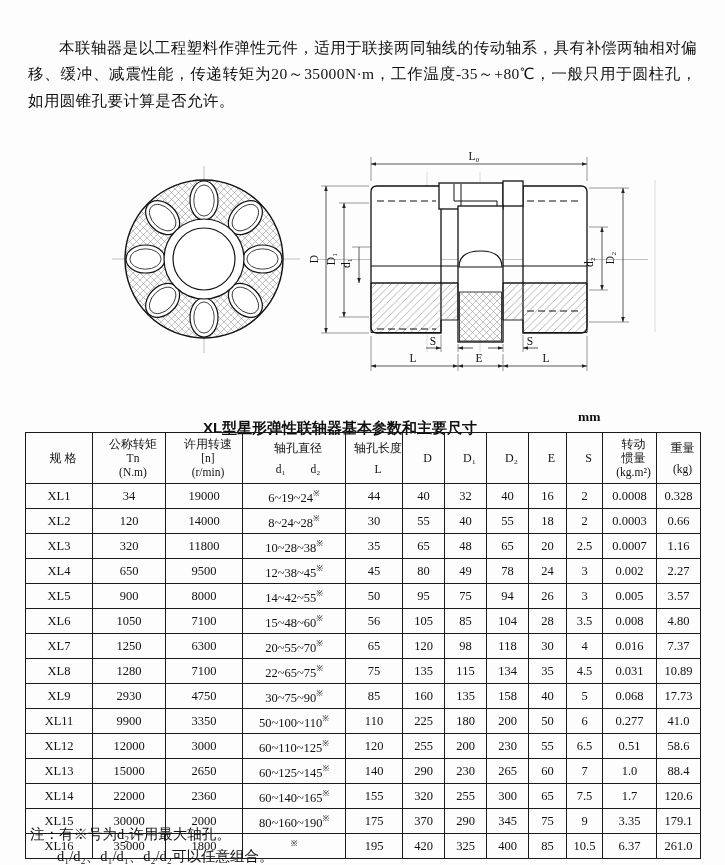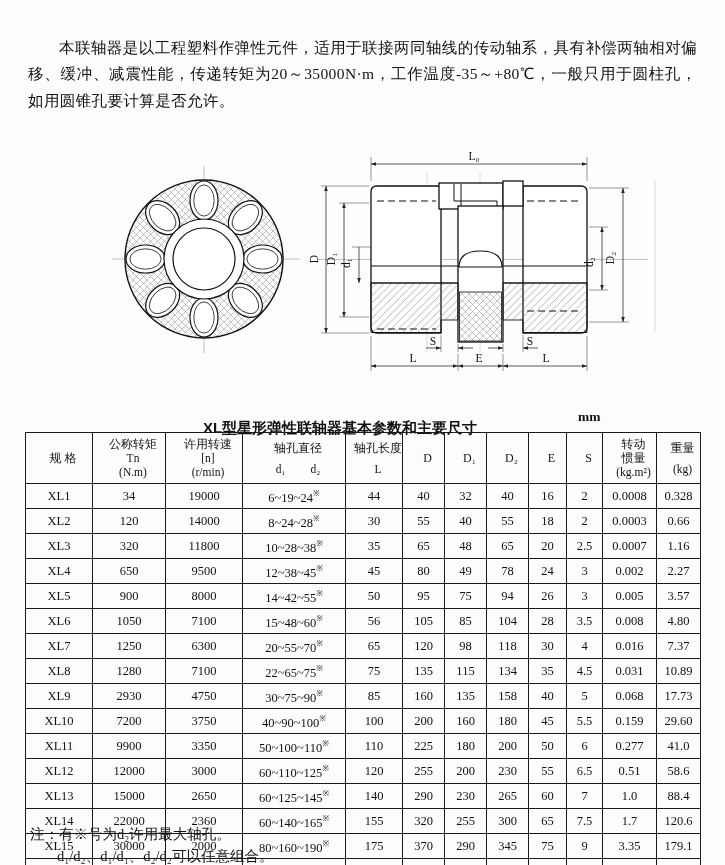--- a/index.html
+++ b/index.html
@@ -354,34 +354,20 @@
           <td>85</td>
           <td>160</td>
           <td>135</td>
           <td>158</td>
           <td>40</td>
           <td>5</td>
           <td>0.068</td>
           <td>17.73</td>
         </tr>
         <tr>
-          <td>XL10</td>
-          <td>7200</td>
-          <td>3750</td>
-          <td><span>40~90~100</span><span class="mk">※</span></td>
-          <td>100</td>
-          <td>200</td>
-          <td>160</td>
-          <td>180</td>
-          <td>45</td>
-          <td>5.5</td>
-          <td>0.159</td>
-          <td>29.60</td>
-        </tr>
-        <tr>
           <td>XL11</td>
           <td>9900</td>
           <td>3350</td>
           <td><span>50~100~110</span><span class="mk">※</span></td>
           <td>110</td>
           <td>225</td>
           <td>180</td>
           <td>200</td>
           <td>50</td>
           <td>6</td>

